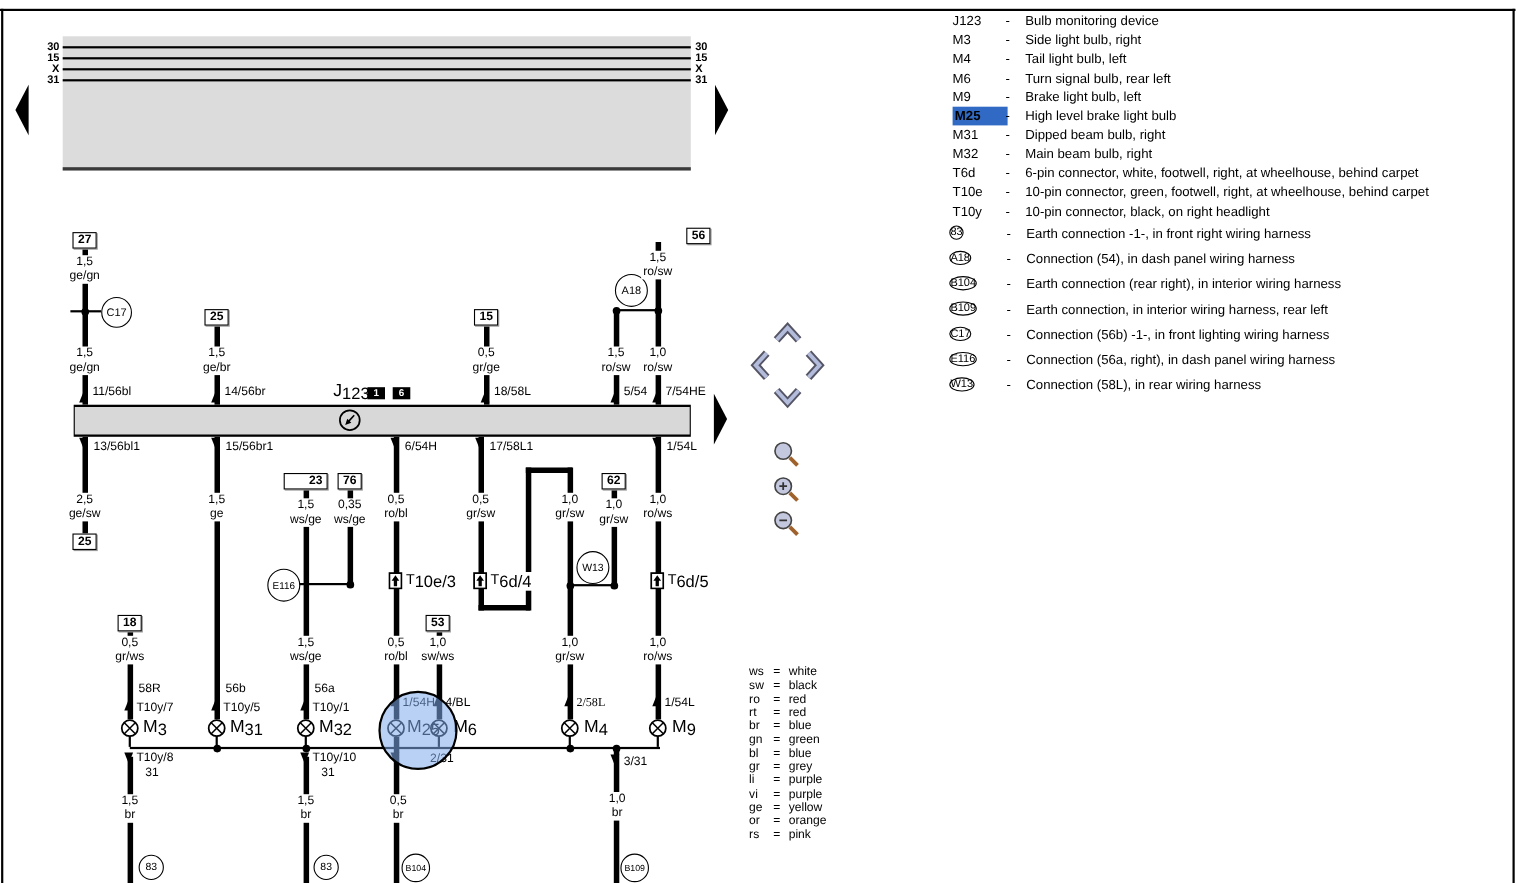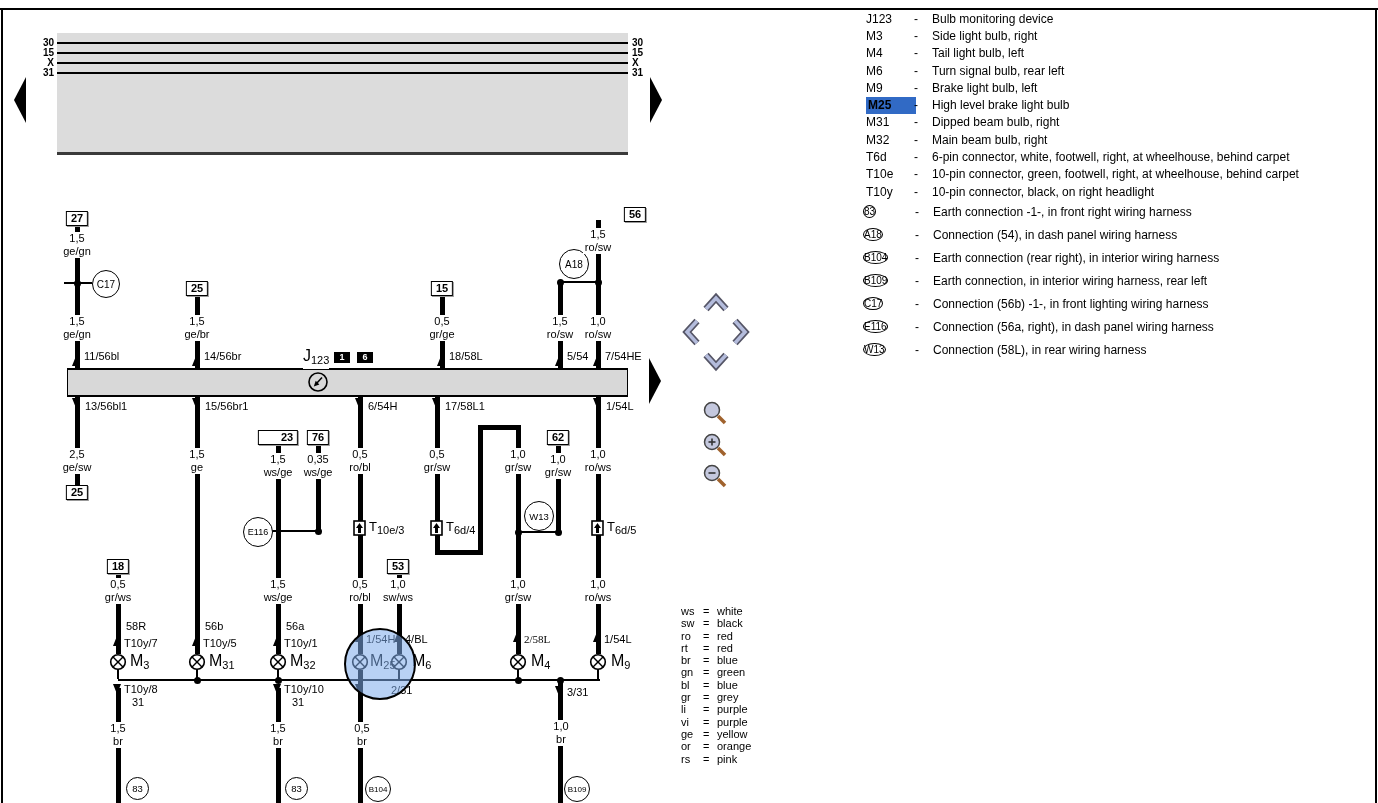--- a/index.html
+++ b/index.html
@@ -22,21 +22,21 @@
       border-bottom:10px solid #000;z-index:7;}
   .ad{position:absolute;width:0;height:0;border-left:4.5px solid transparent;border-right:4.5px solid transparent;
       border-top:10px solid #000;z-index:7;}
   .tri-l{position:absolute;width:0;height:0;border-top:23px solid transparent;border-bottom:23px solid transparent;
          border-right:12px solid #000;}
   .tri-r{position:absolute;width:0;height:0;border-top:23px solid transparent;border-bottom:23px solid transparent;
          border-left:12px solid #000;}
   .bus-lab{position:absolute;width:18px;text-align:right;font-size:10px;font-weight:bold;line-height:11px;}
   .bus-lab-r{position:absolute;font-size:10px;font-weight:bold;line-height:11px;}
   .blabel{position:absolute;font-size:16px;line-height:17px;z-index:10;}
-  .sub{font-size:11px;vertical-align:-3px;}
+  .sub{font-size:15px;vertical-align:-3px;}
   .bulb{position:absolute;z-index:5;}
   .tconn{position:absolute;z-index:8;}
   .tconn-lab{position:absolute;font-size:13px;line-height:14px;z-index:10;background:#fff;padding:0 1px;}
   .hl-circle{position:absolute;left:344px;top:628px;width:68px;height:68px;border-radius:50%;
              border:2.5px solid #000;background:rgba(125,172,235,0.55);z-index:40;}
   
   #legend{position:absolute;left:862px;top:10px;width:514px;}
   #legend .title{font-size:12px;font-weight:bold;line-height:16px;white-space:nowrap;}
   .lrow{display:flex;align-items:center;height:17.3px;font-size:12px;}
   .lrow.circ{height:23px;}

